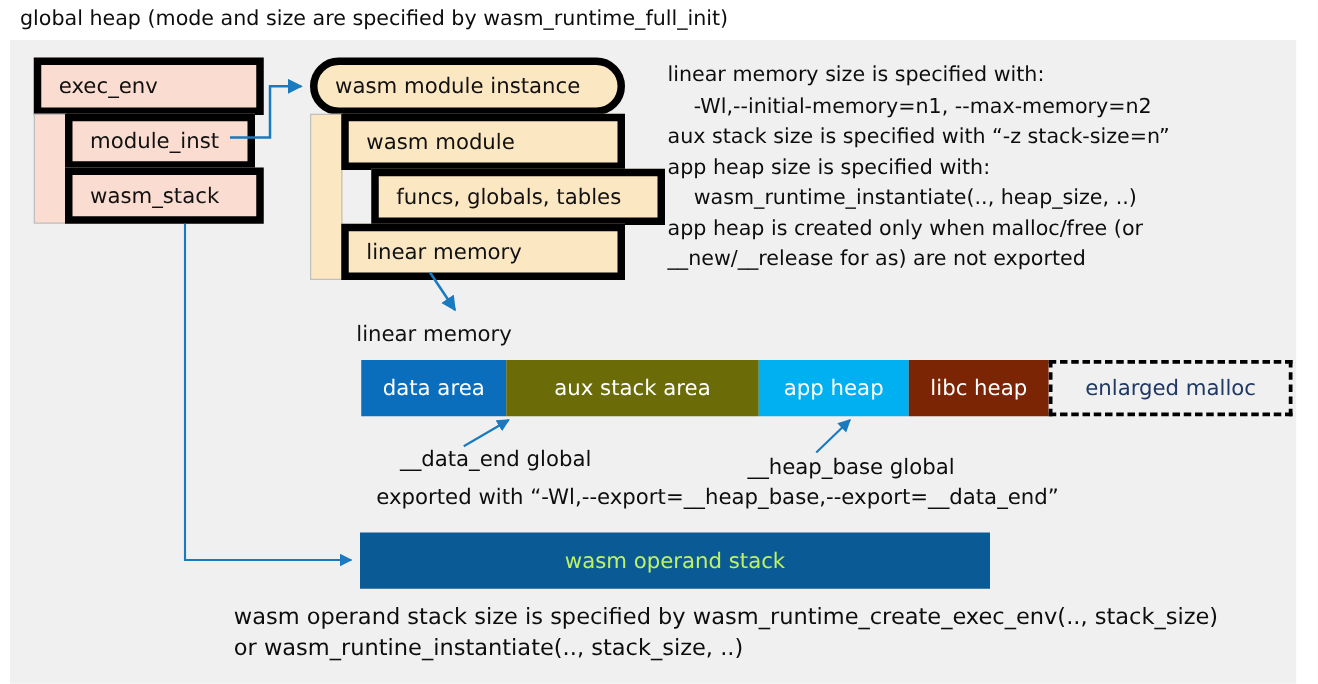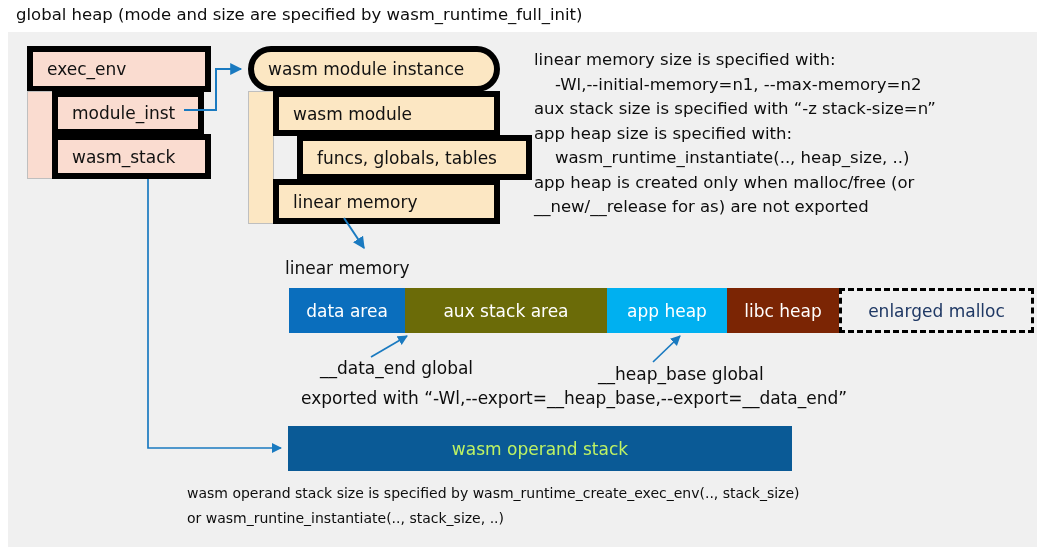--- a/index.html
+++ b/index.html
@@ -147,21 +147,21 @@
     align-items: center;
     justify-content: center;
     color: #bef264;
     font-size: 17px;
     white-space: nowrap;
   }
 
   #bottom-notes {
     left: 187px;
     top: 481px;
-    font-size: 14px;
+    font-size: 18px;
     line-height: 25px;
     white-space: pre;
     color: #0d0d0d;
   }
 
   
   #connectors {
     left: 0; top: 0;
     width: 1054px; height: 547px;
     pointer-events: none;

